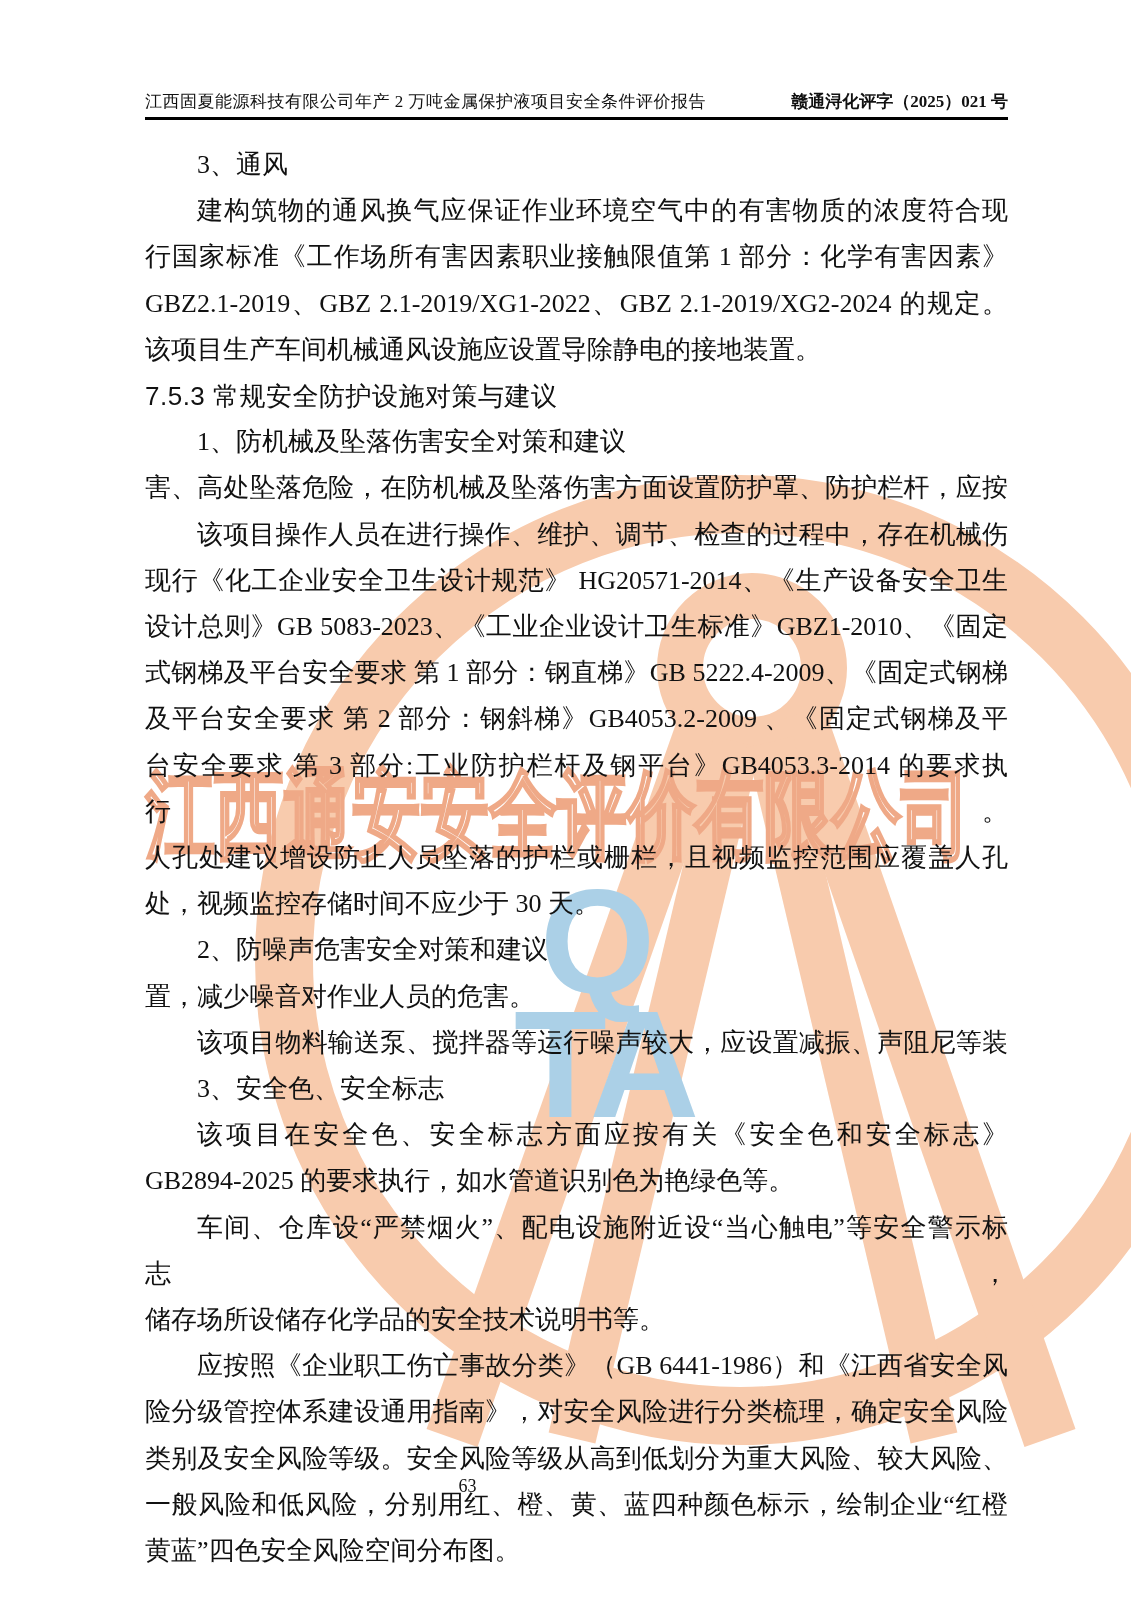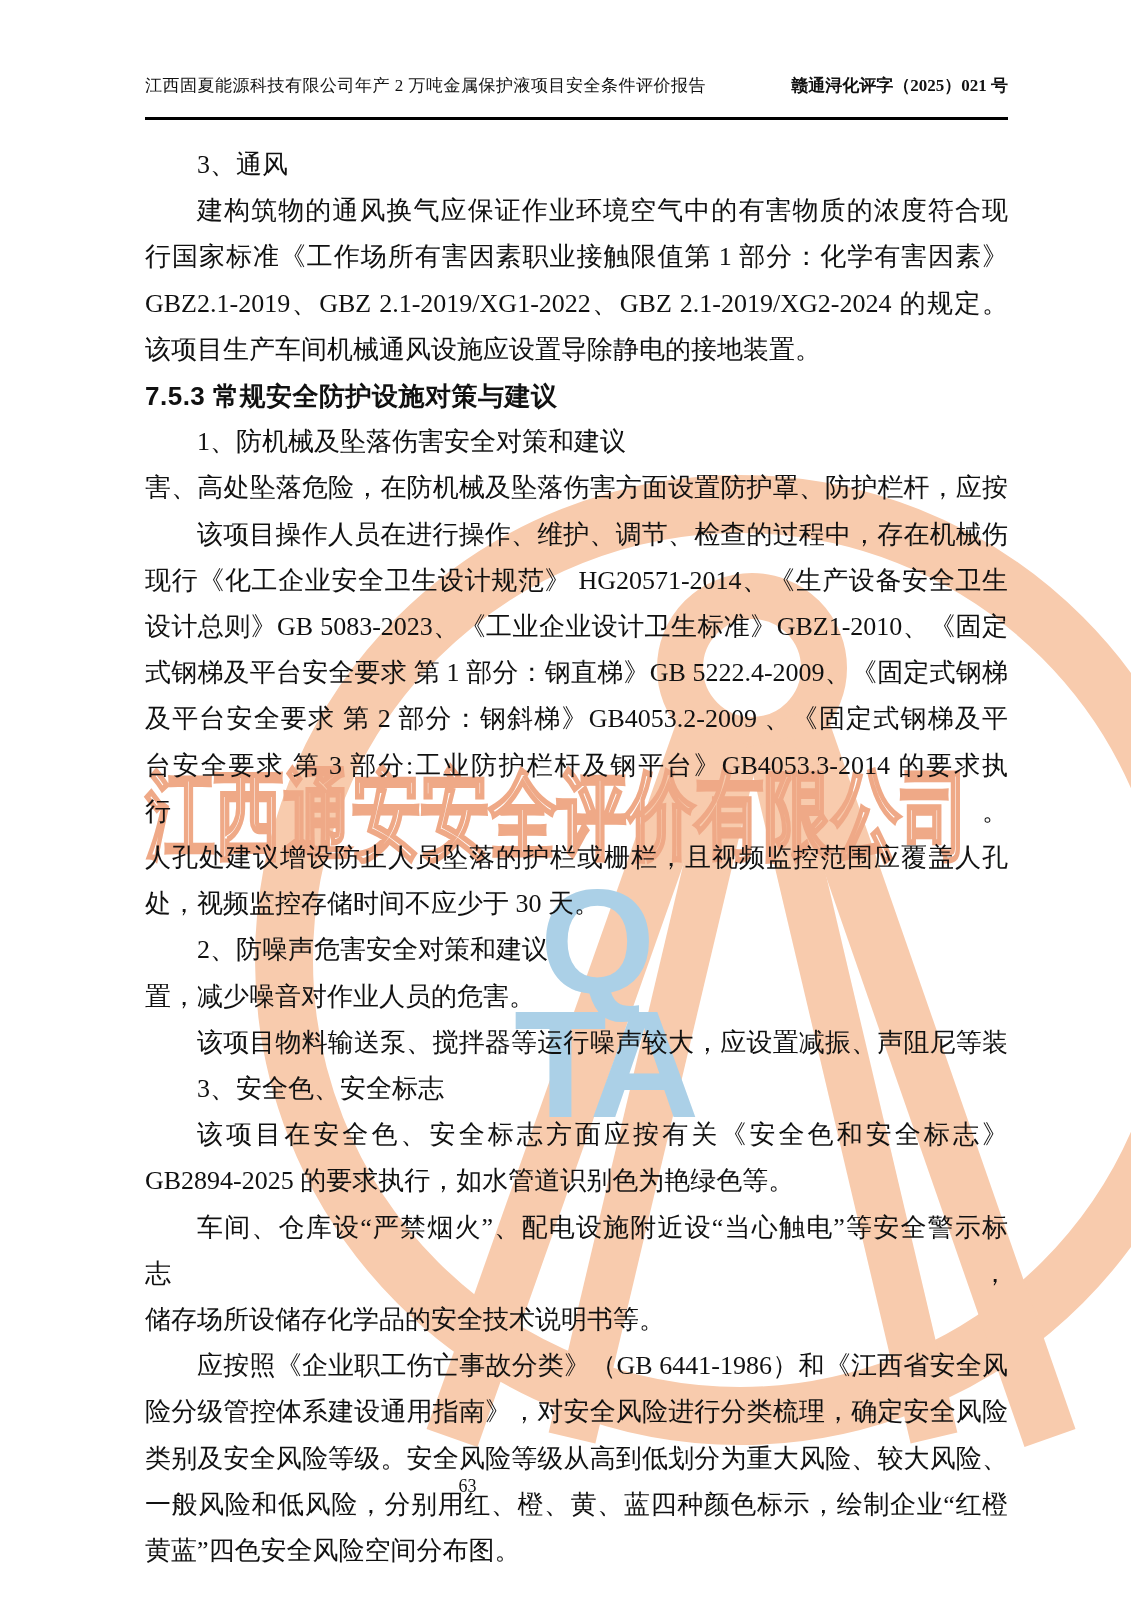--- a/index.html
+++ b/index.html
@@ -9,21 +9,21 @@
     font-family:"Liberation Serif","DejaVu Serif",serif;
     color:#111;
   }
   .page{position:absolute;inset:0;}
 
   
   .header{
     position:absolute;left:145px;top:86px;width:863px;height:34px;
     display:flex;justify-content:space-between;align-items:flex-end;
     border-bottom:3px solid #000;
-    padding-bottom:20px;box-sizing:border-box;
+    padding-bottom:4px;box-sizing:border-box;
   }
   .header .h-left{font-size:17px;letter-spacing:.5px;white-space:nowrap;}
   .header .h-right{font-size:17px;font-weight:bold;white-space:nowrap;}
 
   
   .wm-svg{position:absolute;left:0;top:0;z-index:0;pointer-events:none;}
   .wm-text{
     position:absolute;left:146px;top:760px;z-index:1;
     font-family:"Liberation Sans","DejaVu Sans",sans-serif;
     font-weight:700;font-size:96px;line-height:110px;white-space:nowrap;
@@ -42,21 +42,21 @@
   
   .doc-body{
     position:absolute;left:145px;top:142px;width:863px;z-index:2;
     font-size:26px;line-height:46.2px;
   }
   .doc-body .line{white-space:normal;}
   .doc-body .indent{text-indent:52px;}
   .doc-body .fill{text-align:justify;text-align-last:justify;}
   .doc-body .bold{
     font-family:"Liberation Sans","DejaVu Sans",sans-serif;
-    font-weight:700;letter-spacing:.5px;
+    font-weight:400;letter-spacing:.5px;
   }
 
   
   .footer{
     position:absolute;left:0;top:1476px;width:935px;z-index:2;
     text-align:center;font-size:18px;
   }
 </style>
 </head>
 <body>

